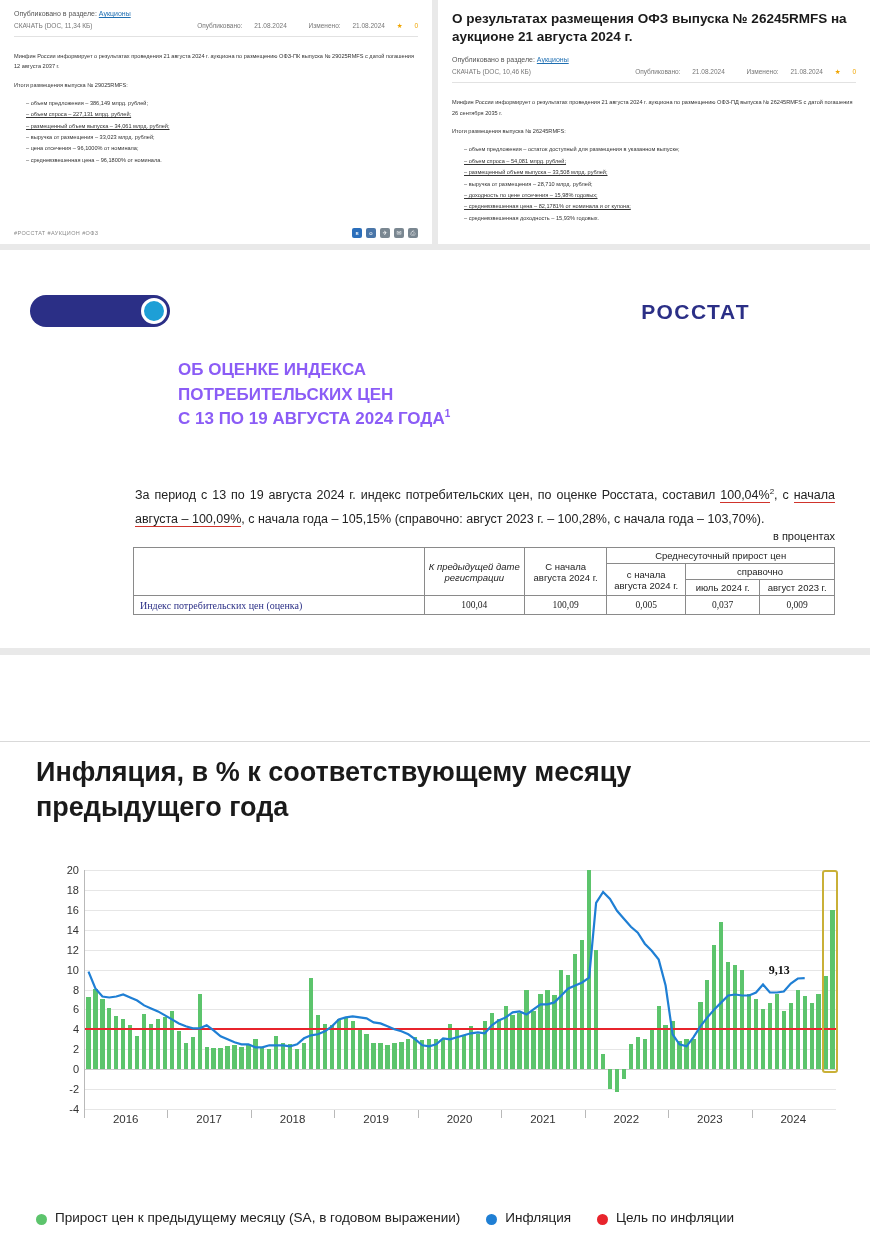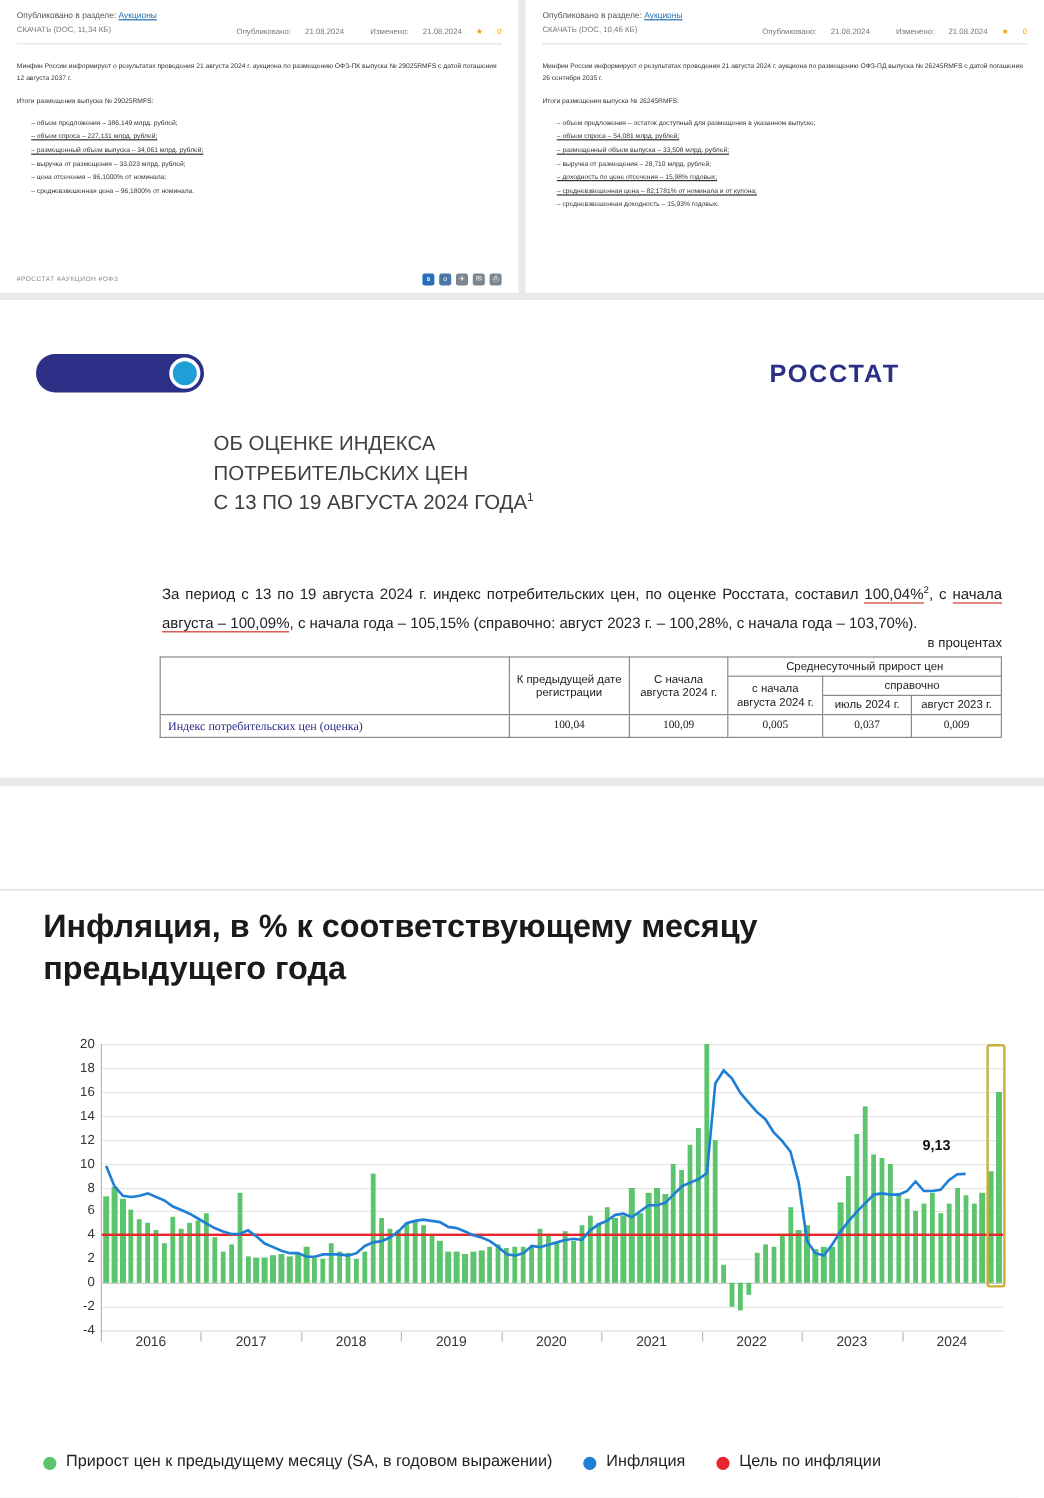--- a/index.html
+++ b/index.html
@@ -23,21 +23,21 @@
   .minfin-foot{position:absolute;left:14px;bottom:8px;font-size:5.5px;color:#8a8a8a;letter-spacing:.4px;}
   .minfin-share{position:absolute;right:14px;bottom:6px;display:flex;gap:4px;}
   .sh{width:10px;height:10px;border-radius:2px;background:#5b6670;color:#fff;font-size:6px;line-height:10px;text-align:center;}
   .sh.b1{background:#2a6ebb;} .sh.b2{background:#4a76a8;} .sh.b3{background:#7a8791;} .sh.b4{background:#7a8791;} .sh.b5{background:#7a8791;}
 
   
   .rosstat{position:absolute;left:0;top:250px;width:870px;height:398px;background:#ffffff;}
   .rs-toggle{position:absolute;left:30px;top:45px;width:140px;height:32px;border-radius:16px;background:#2b2f86;}
   .rs-toggle .knob{position:absolute;right:3px;top:3px;width:26px;height:26px;border-radius:50%;background:#1e9fd6;border:3px solid #ffffff;box-sizing:border-box;}
   .rs-logo{position:absolute;right:120px;top:50px;font-size:21px;font-weight:bold;letter-spacing:1.5px;color:#2b2f86;}
-  .rs-head{position:absolute;left:178px;top:108px;font-size:17px;font-weight:normal;line-height:1.45;color:#404040;}
+  .rs-head{position:absolute;left:178px;top:108px;font-size:17px;font-weight:bold;line-height:1.45;color:#8b5cf6;}
   .rs-head sup{font-size:10px;}
   .rs-para{position:absolute;left:135px;top:234px;width:700px;font-size:12.5px;line-height:1.9;color:#222;text-align:justify;}
   .rs-para .ul-red{border-bottom:1.5px solid #d0342c;}
   .rs-para sup{font-size:8px;}
   .rs-pct{position:absolute;right:35px;top:280px;font-size:11px;color:#222;}
   .rs-table{position:absolute;left:133px;top:297px;width:702px;border-collapse:collapse;font-size:9.5px;color:#222;}
   .rs-table td,.rs-table th{border:1px solid #8a8a8a;padding:2px 4px;text-align:center;vertical-align:middle;font-weight:normal;}
   .rs-table .lbl{text-align:left;color:#2b2f86;font-size:10px;padding-left:6px;}
   .rs-table .hrow td{height:14px;font-family:Liberation Serif, serif;}
 
@@ -104,20 +104,21 @@
       <div class="minfin-share">
         <span class="sh b1">в</span>
         <span class="sh b2">o</span>
         <span class="sh b3">✈</span>
         <span class="sh b4">✉</span>
         <span class="sh b5">⎙</span>
       </div>
     </div>
 
     <div class="minfin-card">
+      <div class="minfin-title">О результатах размещения ОФЗ выпуска № 26245RMFS на аукционе 21 августа 2024 г.</div>
       <div class="minfin-sub">
         <span>Опубликовано в разделе:</span>
         <a href="#">Аукционы</a>
       </div>
       <div class="minfin-meta">
         <span>СКАЧАТЬ (DOC, 10,46 КБ)</span>
         <span class="right">
           <span><span>Опубликовано:</span> <span>21.08.2024</span></span>
           <span><span>Изменено:</span> <span>21.08.2024</span></span>
           <span class="star">★ <span>0</span></span>
@@ -154,21 +155,21 @@
     <div class="rs-para">
       <span>За период с 13 по 19 августа 2024 г. индекс потребительских цен, по оценке Росстата, составил </span><span class="ul-red">100,04%</span><sup>2</sup><span>, с </span><span class="ul-red">начала августа – 100,09%</span><span>, с начала года – 105,15% (справочно: август 2023 г. – 100,28%, с начала года – 103,70%).</span>
     </div>
 
     <div class="rs-pct">в процентах</div>
 
     <table class="rs-table">
       <tbody>
           <tr>
         <td rowspan="3" style="width:305px;"></td>
-        <td rowspan="3" style="width:95px;">К предыдущей дате регистрации</td>
+        <td rowspan="3" style="width:95px;font-style:italic;">К предыдущей дате регистрации</td>
         <td rowspan="3" style="width:78px;">С начала августа 2024 г.</td>
         <td colspan="3">Среднесуточный прирост цен</td>
       </tr>
       <tr>
         <td rowspan="2" style="width:74px;">с начала августа 2024 г.</td>
         <td colspan="2">справочно</td>
       </tr>
       <tr>
         <td style="width:70px;">июль 2024 г.</td>
         <td style="width:70px;">август 2023 г.</td>
@@ -322,21 +323,21 @@
           <div class="bar" style="left: 710.599px; width: 4.3113px; bottom: 39.8333px; height: 79.6667px; background: rgb(92, 196, 108);"></div>
           <div class="bar" style="left: 717.553px; width: 4.3113px; bottom: 39.8333px; height: 72.6958px; background: rgb(92, 196, 108);"></div>
           <div class="bar" style="left: 724.506px; width: 4.3113px; bottom: 39.8333px; height: 65.725px; background: rgb(92, 196, 108);"></div>
           <div class="bar" style="left: 731.46px; width: 4.3113px; bottom: 39.8333px; height: 74.6875px; background: rgb(92, 196, 108);"></div>
           <div class="bar" style="left: 738.414px; width: 4.3113px; bottom: 39.8333px; height: 93.6083px; background: rgb(92, 196, 108);"></div>
           <div class="bar" style="left: 745.367px; width: 4.3113px; bottom: 39.8333px; height: 159.333px; background: rgb(92, 196, 108);"></div>
           <div style="position: absolute; left: 0px; width: 100%; height: 2px; background: rgb(232, 36, 44); top: 158.333px;"></div>
           <svg width="751" height="239" style="position: absolute; left: 0px; top: 0px;">
             <path d="M3.5 101.6 L10.4 118.5 L17.4 126.5 L24.3 127.5 L31.3 126.5 L38.2 124.5 L45.2 127.5 L52.2 130.5 L59.1 135.4 L66.1 138.4 L73.0 141.4 L80.0 145.4 L86.9 149.4 L93.9 153.4 L100.8 156.3 L107.8 158.3 L114.7 158.3 L121.7 155.3 L128.6 160.3 L135.6 166.3 L142.6 169.3 L149.5 172.3 L156.5 174.3 L163.4 174.3 L170.4 177.3 L177.3 177.3 L184.3 175.3 L191.2 175.3 L198.2 175.3 L205.1 176.3 L212.1 174.3 L219.0 168.3 L226.0 165.3 L232.9 164.3 L239.9 161.3 L246.9 156.3 L253.8 149.4 L260.8 147.4 L267.7 146.4 L274.7 147.4 L281.6 148.4 L288.6 152.4 L295.5 153.4 L302.5 156.3 L309.4 159.3 L316.4 161.3 L323.3 164.3 L330.3 169.3 L337.3 175.3 L344.2 176.3 L351.2 174.3 L358.1 168.3 L365.1 169.3 L372.0 167.3 L379.0 165.3 L385.9 163.3 L392.9 162.3 L399.8 163.3 L406.8 155.3 L413.7 150.4 L420.7 147.4 L427.7 142.4 L434.6 141.4 L441.6 144.4 L448.5 139.4 L455.5 134.4 L462.4 134.4 L469.4 132.4 L476.3 125.5 L483.3 118.5 L490.2 115.5 L497.2 112.5 L504.1 107.6 L511.1 32.9 L518.1 21.9 L525.0 28.9 L532.0 40.8 L538.9 48.8 L545.9 56.8 L552.8 62.7 L559.8 73.7 L566.7 80.7 L573.7 89.6 L580.6 115.5 L587.6 164.3 L594.5 174.3 L601.5 176.3 L608.4 167.3 L615.4 156.3 L622.4 147.4 L629.3 139.4 L636.3 132.4 L643.2 125.5 L650.2 124.5 L657.1 125.5 L664.1 125.5 L671.0 122.5 L678.0 114.5 L684.9 122.5 L691.9 122.5 L698.8 121.5 L705.8 113.5 L712.8 108.5 L719.7 108.2" fill="none" stroke="#1f7fd4" stroke-width="2.2"></path>
           </svg>
-          <div class="datalabel" style="left: 683.708px; top: 77px;">9,13</div>
+          <div class="datalabel" style="left: 683.708px; top: 93px; font-family: Liberation Serif, serif;">9,13</div>
           <div class="highlight-box" style="left: 737px; top: 0px; width: 12px; height: 199.167px;"></div>
         </div>
       <div class="xaxis" id="xaxis">
           <div class="xtick" style="left: 41.7222px;">2016</div>
           <div class="xsep" style="left: 0px;"></div>
           <div class="xtick" style="left: 125.167px;">2017</div>
           <div class="xsep" style="left: 83.4444px;"></div>
           <div class="xtick" style="left: 208.611px;">2018</div>
           <div class="xsep" style="left: 166.889px;"></div>
           <div class="xtick" style="left: 292.056px;">2019</div>

